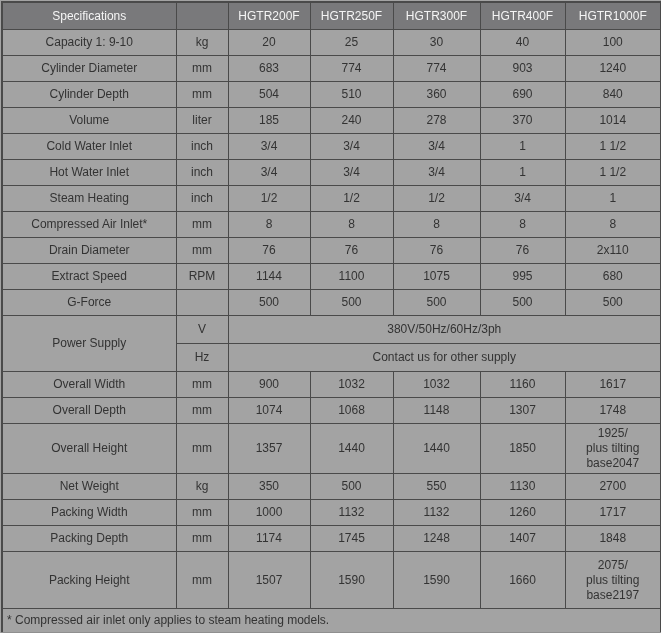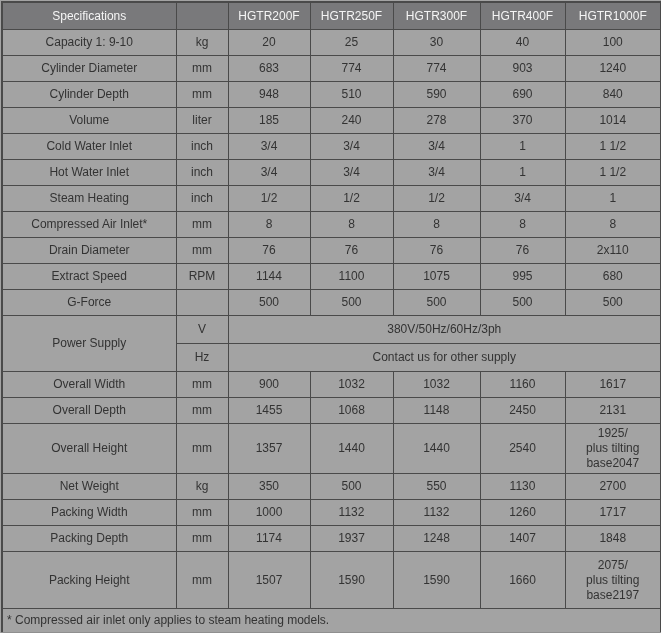--- a/index.html
+++ b/index.html
@@ -90,23 +90,23 @@
         <td>mm</td>
         <td>683</td>
         <td>774</td>
         <td>774</td>
         <td>903</td>
         <td>1240</td>
       </tr>
       <tr class="r">
         <td>Cylinder Depth</td>
         <td>mm</td>
-        <td>948</td>
+        <td>504</td>
         <td>510</td>
-        <td>590</td>
+        <td>360</td>
         <td>690</td>
         <td>840</td>
       </tr>
       <tr class="r">
         <td>Volume</td>
         <td>liter</td>
         <td>185</td>
         <td>240</td>
         <td>278</td>
         <td>370</td>
@@ -191,33 +191,33 @@
         <td>mm</td>
         <td>900</td>
         <td>1032</td>
         <td>1032</td>
         <td>1160</td>
         <td>1617</td>
       </tr>
       <tr class="r">
         <td>Overall Depth</td>
         <td>mm</td>
-        <td>1455</td>
+        <td>1074</td>
         <td>1068</td>
         <td>1148</td>
-        <td>2450</td>
-        <td>2131</td>
+        <td>1307</td>
+        <td>1748</td>
       </tr>
       <tr class="tall1">
         <td>Overall Height</td>
         <td>mm</td>
         <td>1357</td>
         <td>1440</td>
         <td>1440</td>
-        <td>2540</td>
+        <td>1850</td>
         <td>1925/
 plus tilting
 base2047</td>
       </tr>
       <tr class="r">
         <td>Net Weight</td>
         <td>kg</td>
         <td>350</td>
         <td>500</td>
         <td>550</td>
@@ -230,21 +230,21 @@
         <td>1000</td>
         <td>1132</td>
         <td>1132</td>
         <td>1260</td>
         <td>1717</td>
       </tr>
       <tr class="r">
         <td>Packing Depth</td>
         <td>mm</td>
         <td>1174</td>
-        <td>1937</td>
+        <td>1745</td>
         <td>1248</td>
         <td>1407</td>
         <td>1848</td>
       </tr>
       <tr class="tall2">
         <td>Packing Height</td>
         <td>mm</td>
         <td>1507</td>
         <td>1590</td>
         <td>1590</td>

